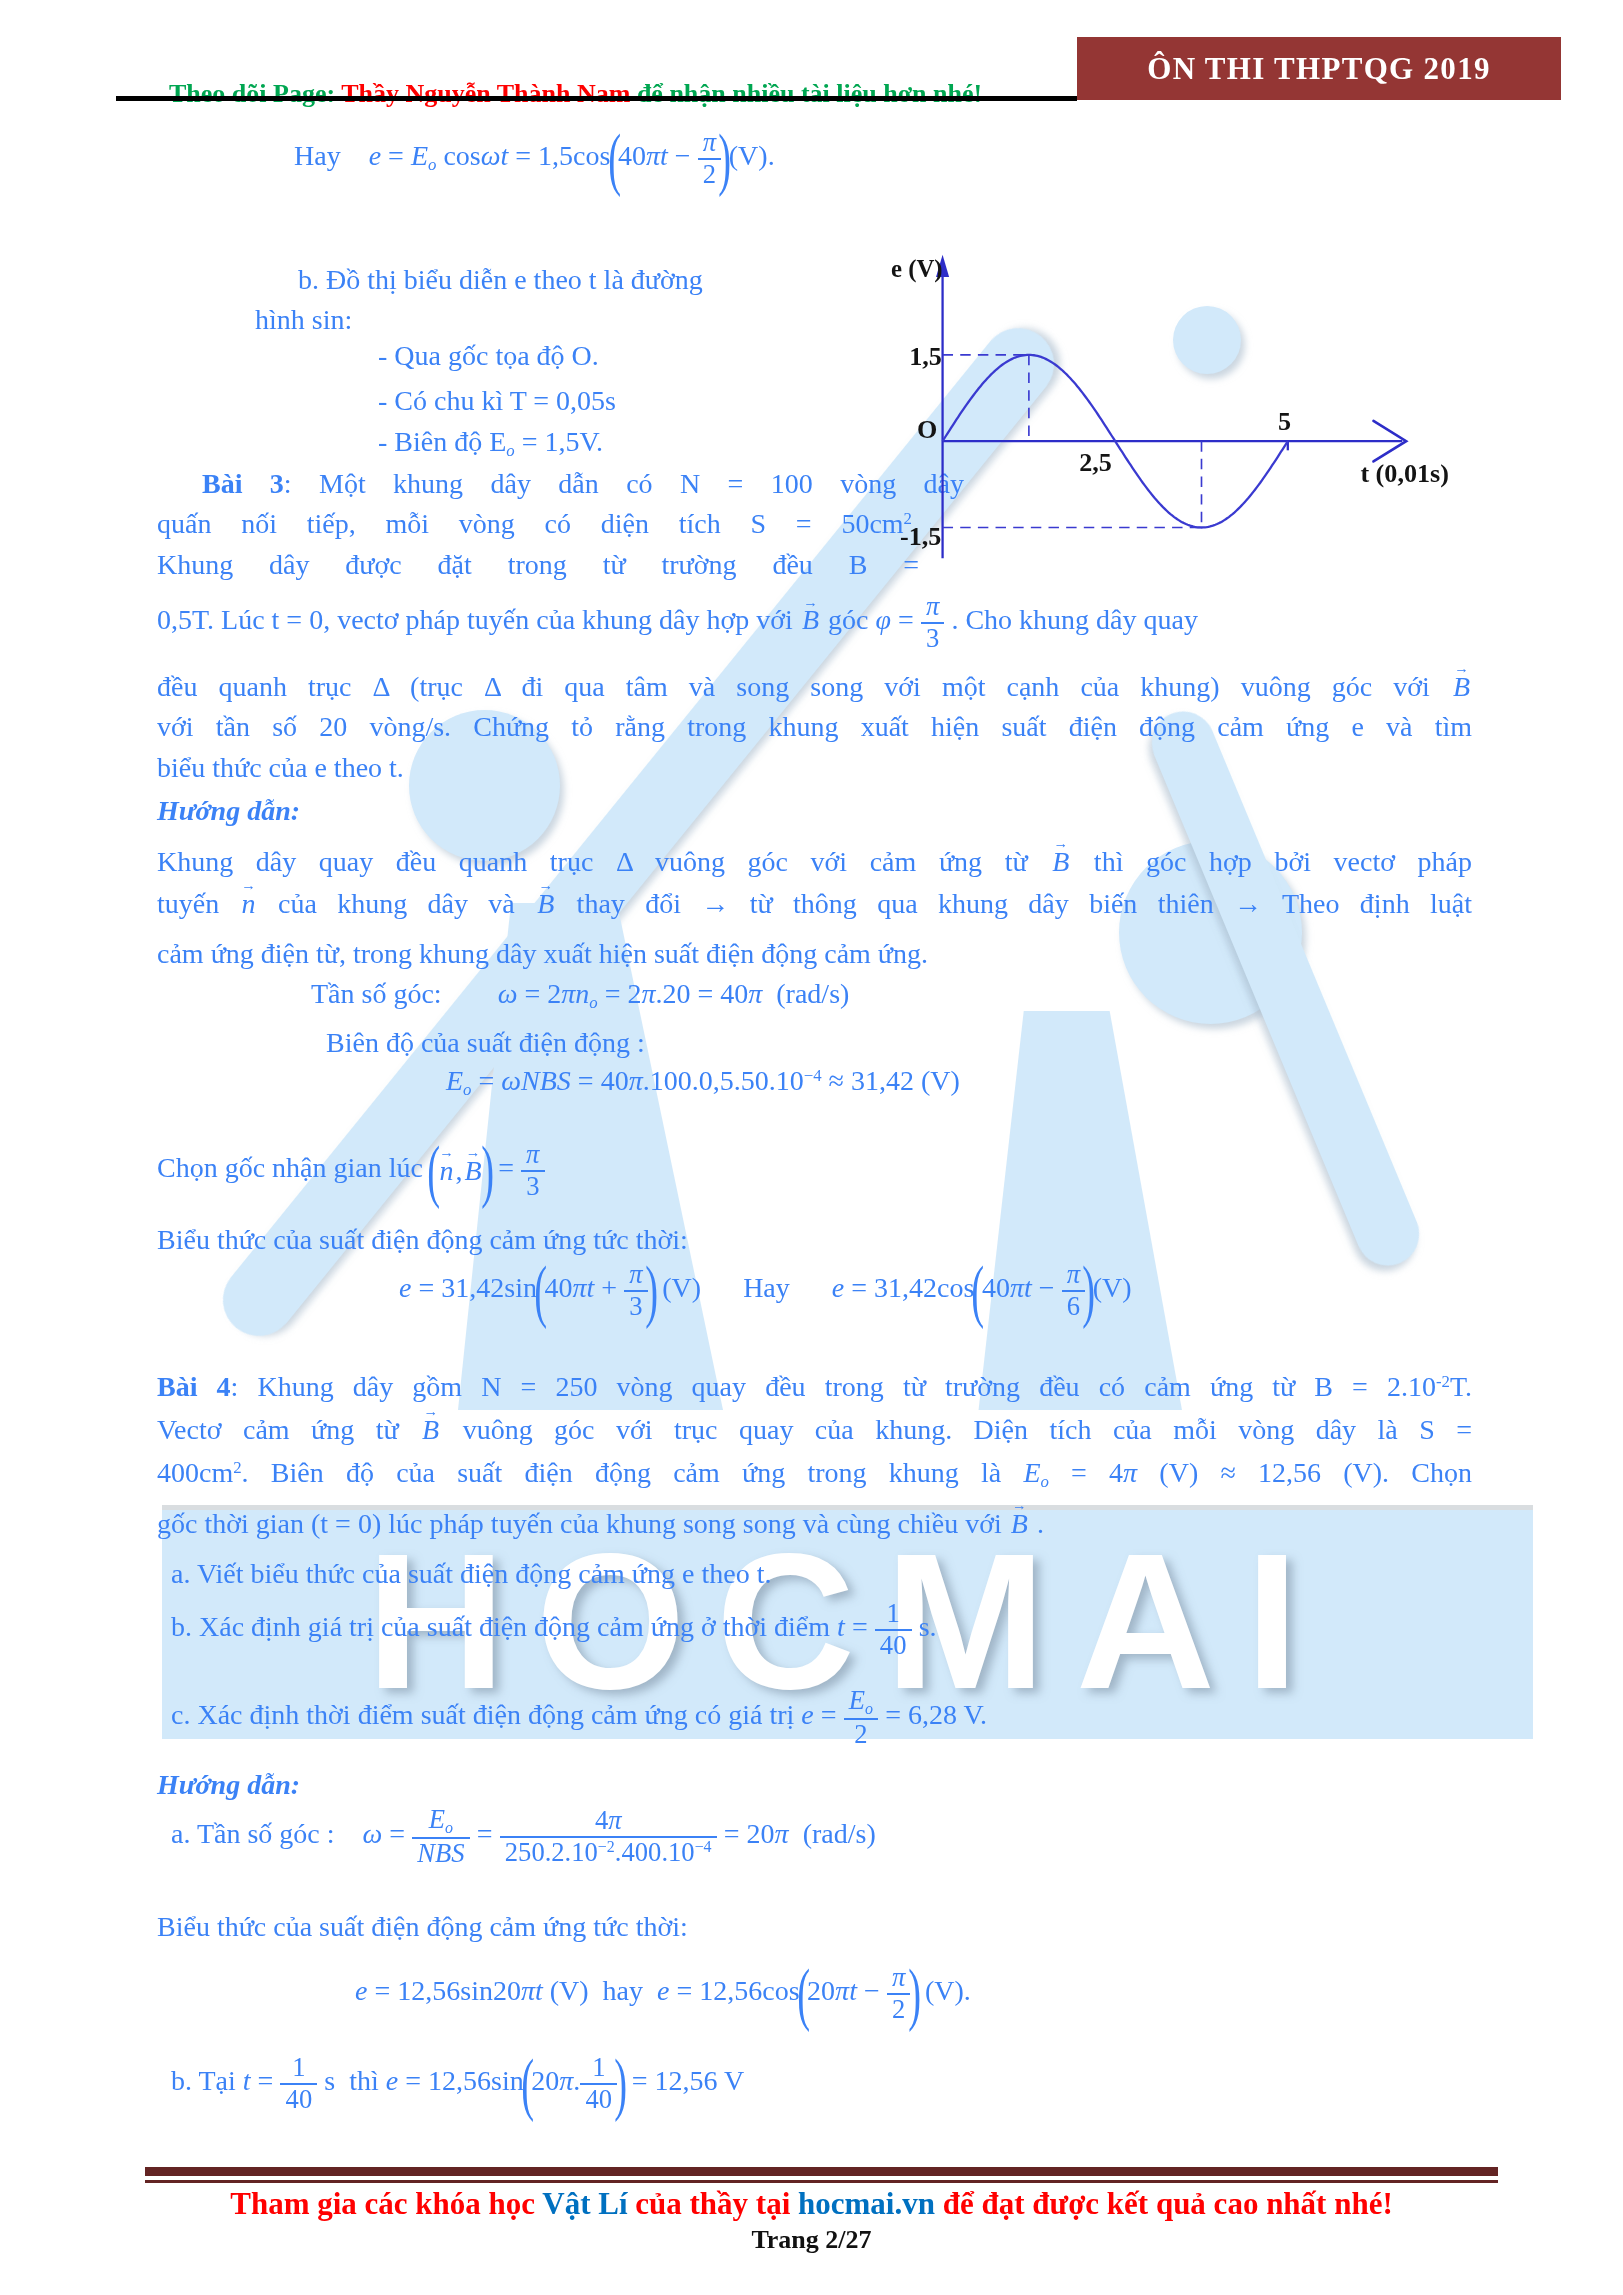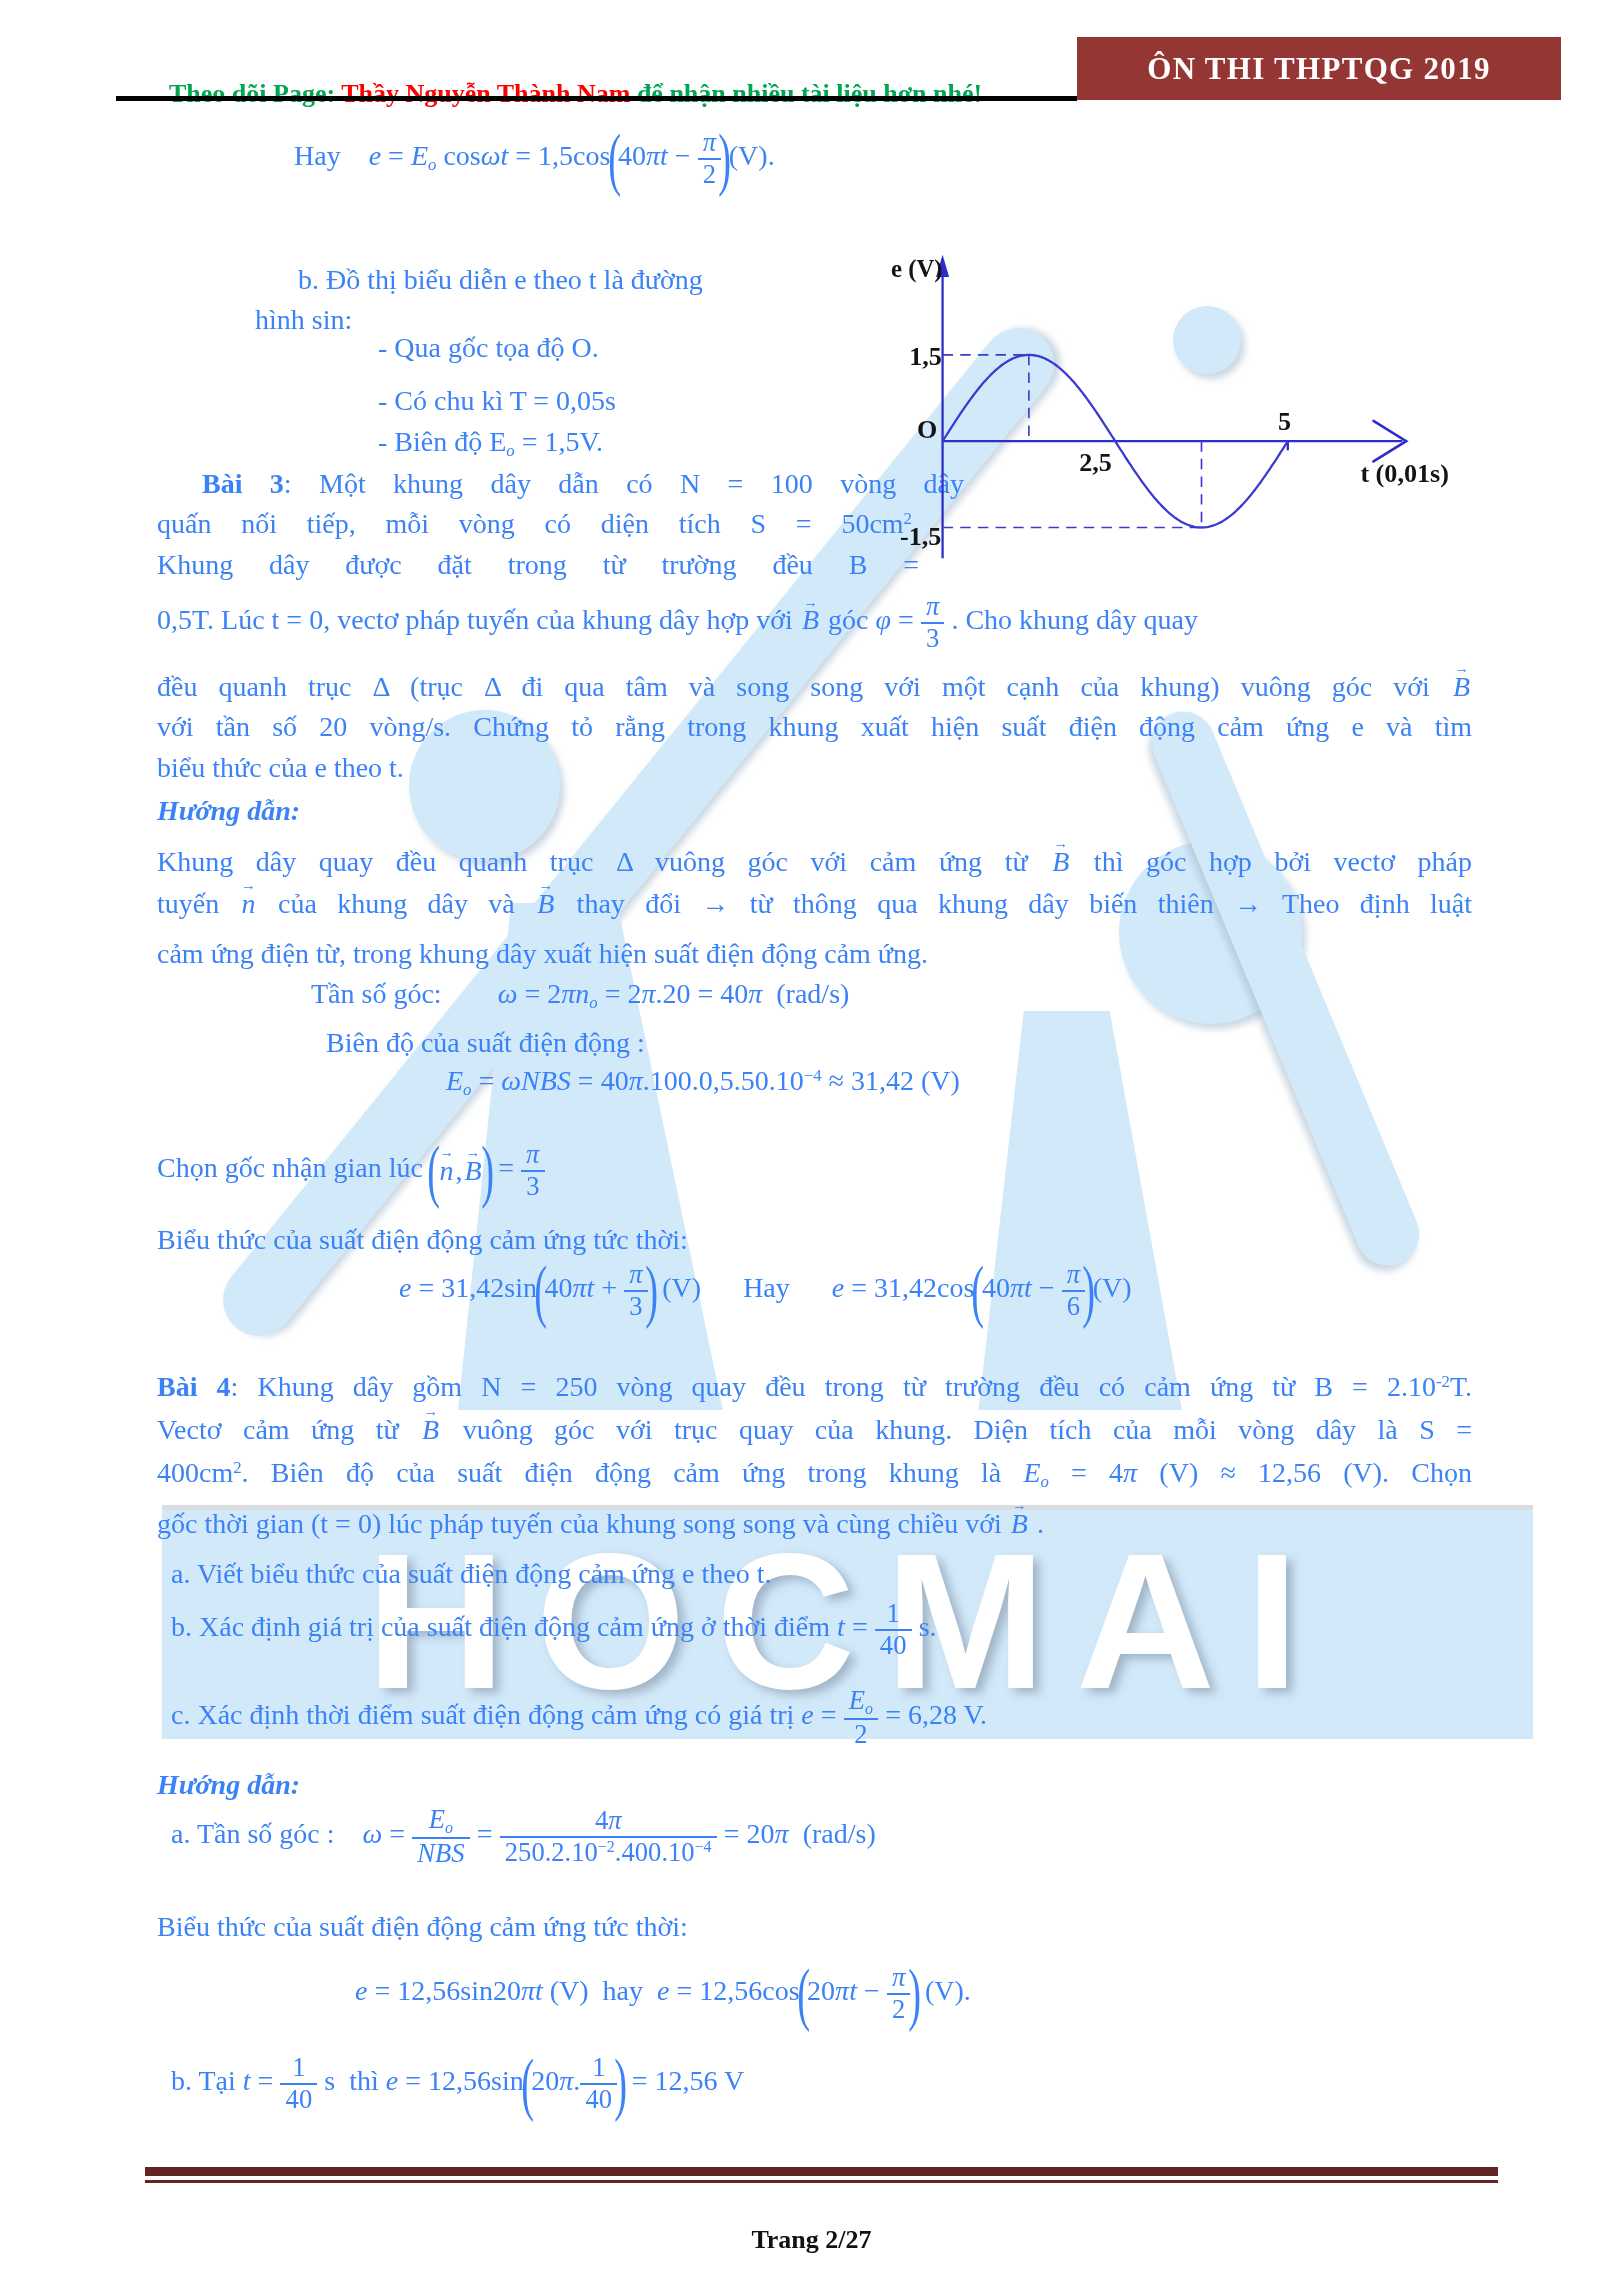--- a/index.html
+++ b/index.html
@@ -63,21 +63,21 @@
     <div class="wm-band-word"><span>HOCMAI</span></div>
   </div>
 
   <div class="follow"><span class="g">Theo dõi Page: </span><span class="r">Thầy Nguyễn Thành Nam</span><span class="g"> để nhận nhiều tài liệu hơn nhé!</span></div>
   <div class="hr-black"></div>
   <div class="badge">ÔN THI THPTQG 2019</div>
 
   <div class="ln fm" style="left:294px;top:128px;"><span class="up">Hay    </span><span class="it">e </span><span class="up">= </span><span class="it">E</span><span class="sub">o</span><span class="up"> cos</span><span class="it">ωt </span><span class="up">= 1,5cos</span><span class="bigp">(</span><span class="pgrp"><span>40</span><span class="it">πt </span><span class="up">− </span><span class="frac"><span class="num"><span class="it">π</span></span><span class="den"><span class="up">2</span></span></span></span><span class="bigp">)</span><span class="up">(V).</span></div>
   <div class="ln" style="left:298px;top:262px;"><span>b. Đồ thị biểu diễn e theo t là đường</span></div>
   <div class="ln" style="left:255px;top:302px;"><span>hình sin:</span></div>
-  <div class="ln" style="left:378px;top:330px;"><span>- Qua gốc tọa độ O.</span></div>
+  <div class="ln" style="left:378px;top:338px;"><span>- Qua gốc tọa độ O.</span></div>
   <div class="ln" style="left:378px;top:383px;"><span>- Có chu kì T = 0,05s</span></div>
   <div class="ln" style="left:378px;top:424px;"><span>- Biên độ E</span><span class="sub">o</span><span> = 1,5V.</span></div>
   <div class="ln just" style="left:154px;top:466px;width:762px;margin-left:48px;"><span class="b">Bài 3</span><span>: Một khung dây dẫn có N = 100 vòng dây</span></div>
   <div class="ln just" style="left:157px;top:506px;width:762px;"><span>quấn nối tiếp, mỗi vòng có diện tích S = 50cm</span><span class="sup">2</span><span>.</span></div>
   <div class="ln just" style="left:157px;top:547px;width:762px;"><span>Khung dây được đặt trong từ trường đều B =</span></div>
   <div class="ln fm" style="left:157px;top:592px;"><span>0,5T. Lúc t = 0, vectơ pháp tuyến của khung dây hợp với </span><span class="vec">B</span><span> góc </span><span class="it">φ </span><span class="up">= </span><span class="frac"><span class="num"><span class="it">π</span></span><span class="den"><span class="up">3</span></span></span><span> . Cho khung dây quay</span></div>
   <div class="ln just" style="left:157px;top:669px;width:1315px;"><span>đều quanh trục Δ (trục Δ đi qua tâm và song song với một cạnh của khung) vuông góc với </span><span class="vec">B</span></div>
   <div class="ln just" style="left:157px;top:709px;width:1315px;"><span>với tần số 20 vòng/s. Chứng tỏ rằng trong khung xuất hiện suất điện động cảm ứng e và tìm</span></div>
   <div class="ln" style="left:157px;top:750px;"><span>biểu thức của e theo t.</span></div>
   <div class="ln hd" style="left:157px;top:793px;"><span>Hướng dẫn:</span></div>
@@ -120,16 +120,17 @@
       <text x="46" y="284" font-size="40">O</text>
       <text x="294" y="334" font-size="40">2,5</text>
       <text x="598" y="272" font-size="40">5</text>
       <text x="20" y="448" font-size="40">-1,5</text>
       <text x="724" y="352" font-size="40">t (0,01s)</text>
     </svg>
   </div>
 
   <div class="fbar1"></div>
   <div class="fbar2"></div>
+  <div class="ftext"><span>Tham gia các khóa học </span><span class="blue">Vật Lí</span><span> của thầy tại </span><span class="blue">hocmai.vn</span><span> để đạt được kết quả cao nhất nhé!</span></div>
   <div class="pagenum">Trang 2/27</div>
 
 </div>
 
 
 </body></html>

